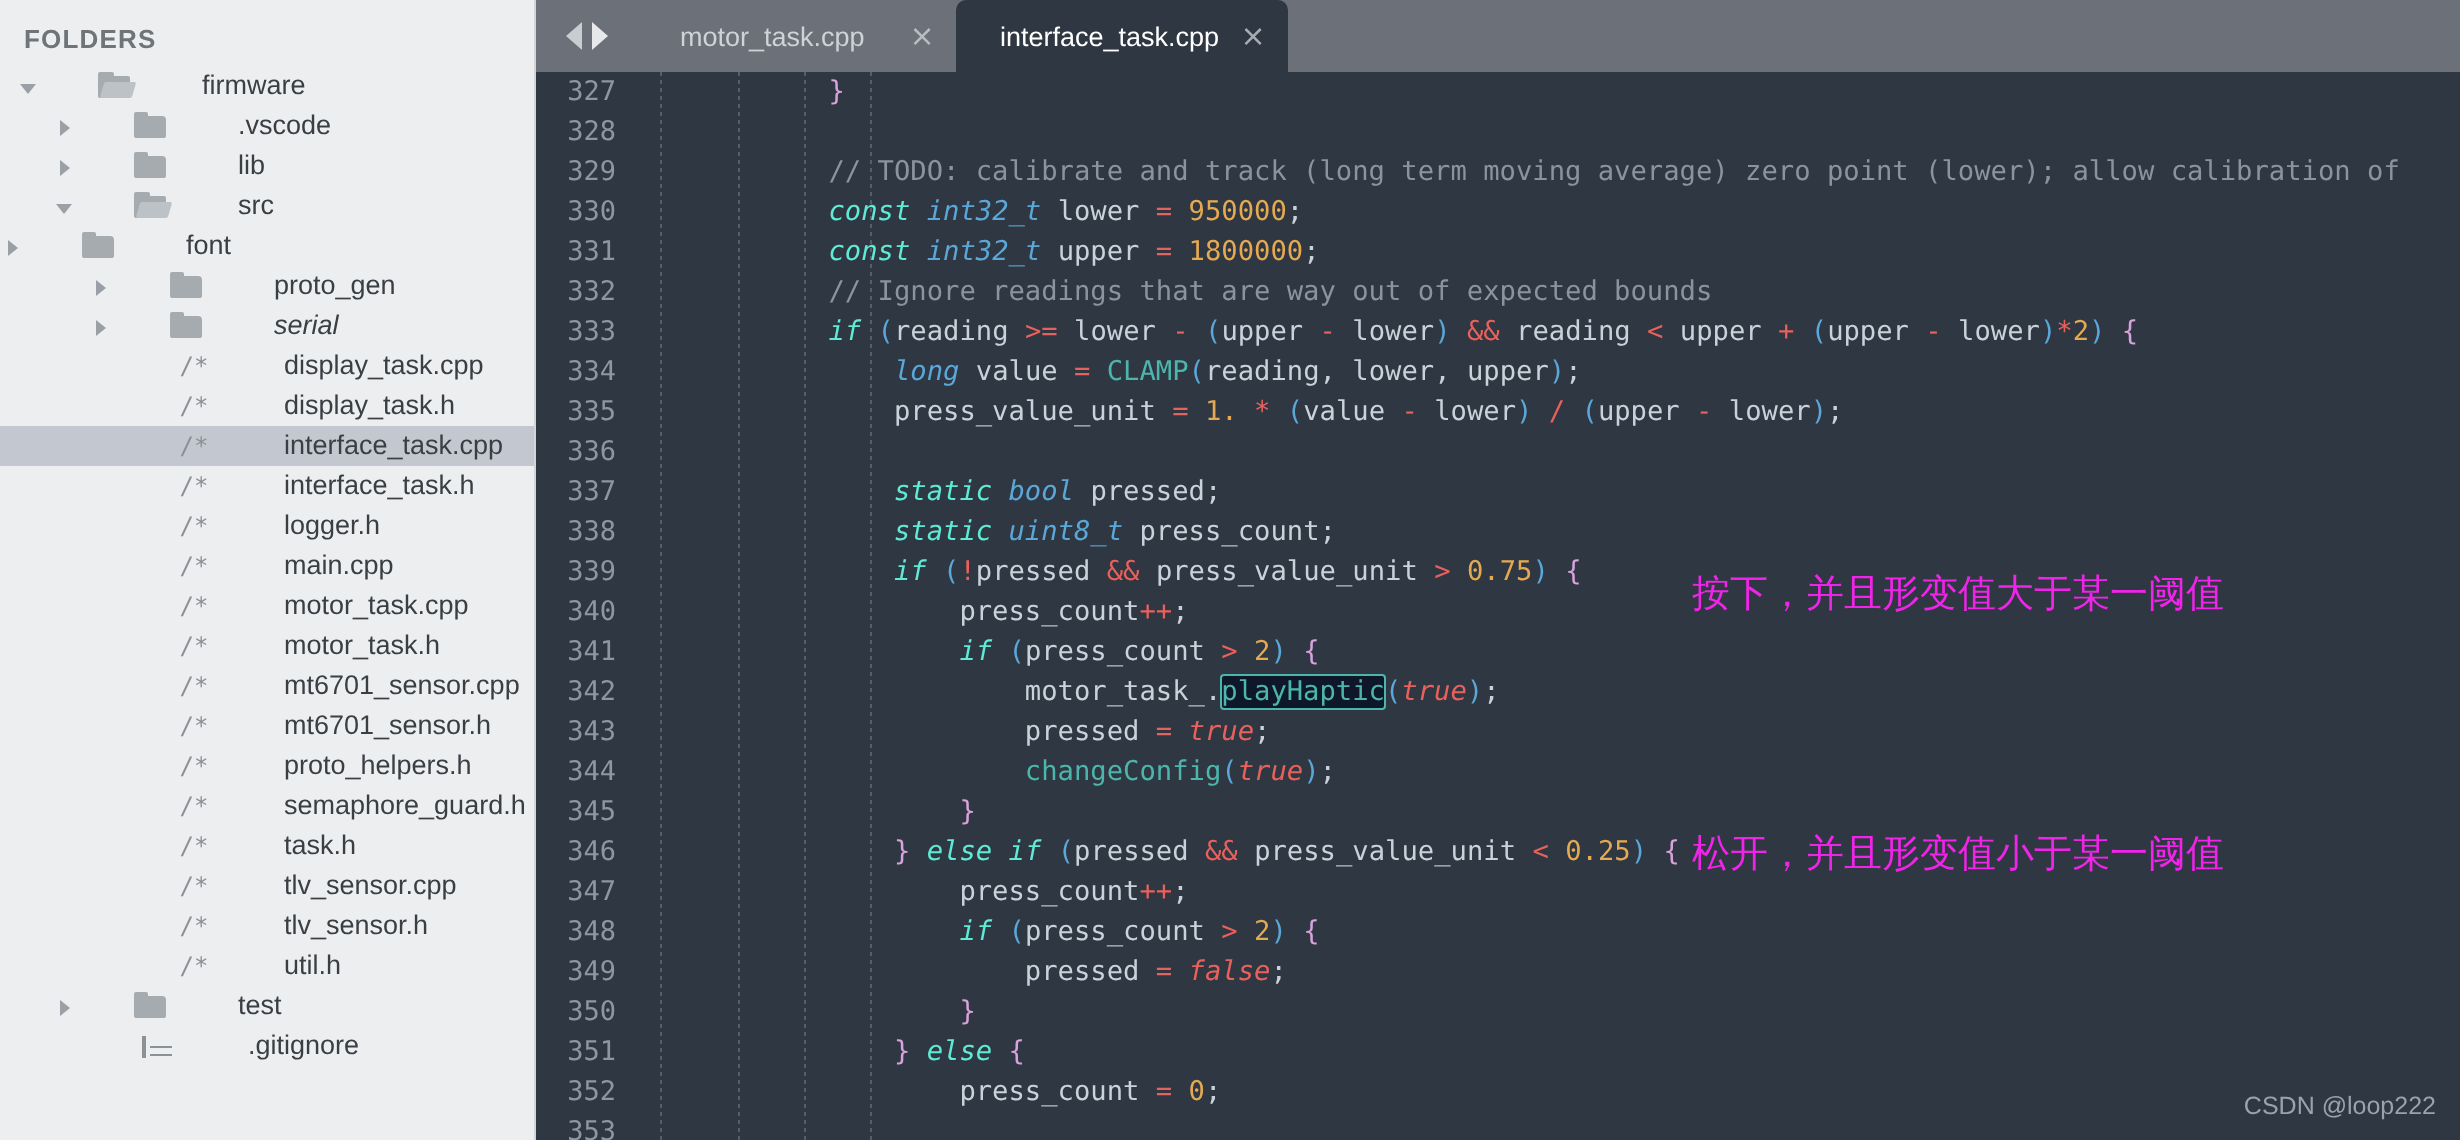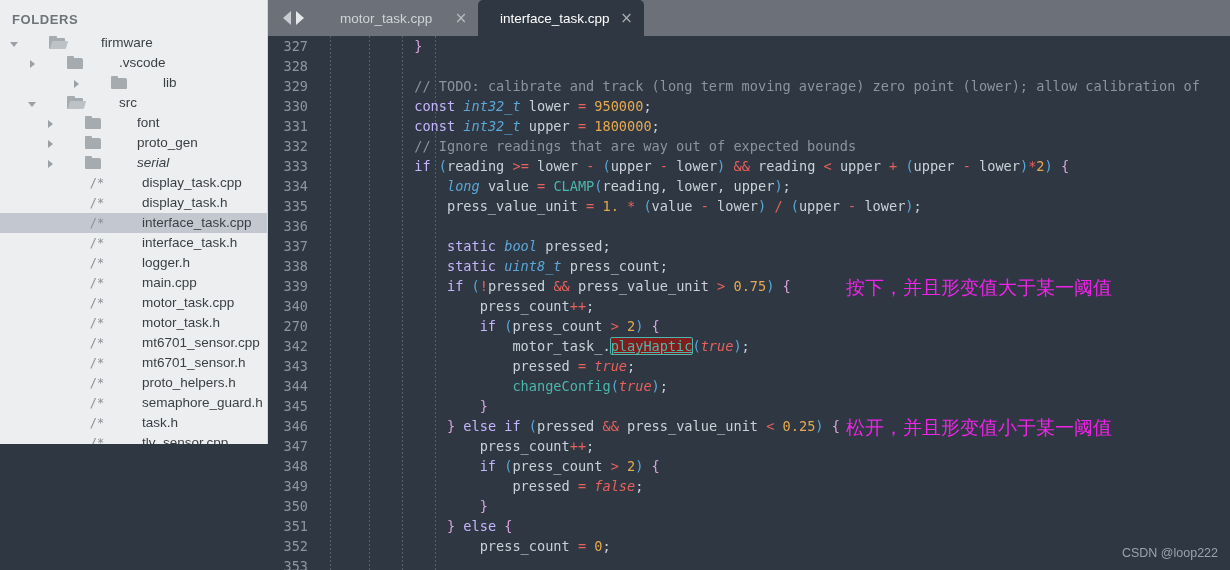--- a/index.html
+++ b/index.html
@@ -6,21 +6,21 @@
   html, body {
     width: 1230px; height: 570px;
     overflow: hidden;
     background: #2f3742;
     font-family: "Liberation Sans", sans-serif;
   }
   #app { position: relative; width: 1230px; height: 570px; display: flex; }
 
   
   #sidebar {
-    width: 268px; height: 444px;
+    width: 268px; height: 570px;
     background: #eceef0;
     position: relative;
     overflow: hidden;
     flex: 0 0 268px;
   }
   #sidebar-scroll { padding-top: 10px; }
   .folders-title {
     font-size: 13px;
     font-weight: bold;
     color: #6e7478;
@@ -213,37 +213,36 @@
     position: relative;
   }
   
   .guides { position: absolute; left: 48px; top: 0; height: 534px; width: 500px; pointer-events: none; }
   .guide {
     position: absolute; top: 0; width: 1px; height: 534px;
     background: repeating-linear-gradient(to bottom, #555f6b 0 2px, transparent 2px 4px);
   }
 
   
-  .k  { color: #c4b5fd; }   
+  .k  { color: #5eead4; font-style: italic; }   
   .ty { color: #5aa7d8; font-style: italic; }  
   .id { color: #c9d1d9; }
   .cm { color: #8b949e; }   
   .nu { color: #e4a951; }   
   .op { color: #e8615c; }   
   .fn { color: #4db6ac; }   
   .bl { color: #e8615c; font-style: italic; } 
   .pu { color: #c9d1d9; }
   .br1 { color: #d7a3dd; }
   .br2 { color: #5aa7d8; }
 
   .hl-box {
     outline: 1px solid #4db6ac;
-    background: #7f1d1d;
+    background: #0f172a;
     border-radius: 1px;
-    text-decoration: underline;
   }
 
   .cjk-note {
     position: absolute;
     font-family: "DejaVu Sans", sans-serif;
     font-size: 19px;
     color: #ef24e8;
     white-space: nowrap;
     line-height: 20px;
   }
@@ -269,33 +268,33 @@
             <span class="folder-ico open">
               <span class="flap"></span>
             </span>
             <span class="tname">firmware</span>
           </div>
           <div class="tree-row" style="padding-left: 26px;">
             <span class="arrow closed"></span>
             <span class="folder-ico"></span>
             <span class="tname">.vscode</span>
           </div>
-          <div class="tree-row" style="padding-left: 26px; margin-left: 44px;">
+          <div class="tree-row" style="padding-left: 26px;">
             <span class="arrow closed"></span>
             <span class="folder-ico"></span>
             <span class="tname">lib</span>
           </div>
           <div class="tree-row" style="padding-left: 26px; align-items: center;">
             <span class="arrow open"></span>
             <span class="folder-ico open">
               <span class="flap"></span>
             </span>
             <span class="tname">src</span>
           </div>
-          <div class="tree-row" style="padding-left: 44px;">
+          <div class="tree-row" style="">
             <span class="arrow closed"></span>
             <span class="folder-ico"></span>
             <span class="tname">font</span>
           </div>
           <div class="tree-row" style="padding-left: 44px;">
             <span class="arrow closed"></span>
             <span class="folder-ico"></span>
             <span class="tname">proto_gen</span>
           </div>
           <div class="tree-row" style="padding-left: 44px; font-style: italic;">
@@ -431,21 +430,21 @@
           <div class="lnum">331</div>
           <div class="lnum">332</div>
           <div class="lnum">333</div>
           <div class="lnum">334</div>
           <div class="lnum">335</div>
           <div class="lnum">336</div>
           <div class="lnum">337</div>
           <div class="lnum">338</div>
           <div class="lnum">339</div>
           <div class="lnum">340</div>
-          <div class="lnum">270</div>
+          <div class="lnum">341</div>
           <div class="lnum">342</div>
           <div class="lnum">343</div>
           <div class="lnum">344</div>
           <div class="lnum">345</div>
           <div class="lnum">346</div>
           <div class="lnum">347</div>
           <div class="lnum">348</div>
           <div class="lnum">349</div>
           <div class="lnum">350</div>
           <div class="lnum">351</div>
@@ -480,20 +479,20 @@
           <div class="cline">                    <span class="br1">}</span></div>
           <div class="cline">                <span class="br1">}</span> <span class="k">else</span> <span class="k">if</span> <span class="br2">(</span><span class="id">pressed</span> <span class="op">&amp;&amp;</span> <span class="id">press_value_unit</span> <span class="op">&lt;</span> <span class="nu">0.25</span><span class="br2">)</span> <span class="br1">{</span></div>
           <div class="cline">                    <span class="id">press_count</span><span class="op">++</span><span class="pu">;</span></div>
           <div class="cline">                    <span class="k">if</span> <span class="br2">(</span><span class="id">press_count</span> <span class="op">&gt;</span> <span class="nu">2</span><span class="br2">)</span> <span class="br1">{</span></div>
           <div class="cline">                        <span class="id">pressed</span> <span class="op">=</span> <span class="bl">false</span><span class="pu">;</span></div>
           <div class="cline">                    <span class="br1">}</span></div>
           <div class="cline">                <span class="br1">}</span> <span class="k">else</span> <span class="br1">{</span></div>
           <div class="cline">                    <span class="id">press_count</span> <span class="op">=</span> <span class="nu">0</span><span class="pu">;</span></div>
         </div>
       <div id="annotations-host">
-          <div class="cjk-note" style="color: rgb(239, 36, 232); top: 241px; left: 578px;">按下，并且形变值大于某一阈值</div>
+          <div class="cjk-note" style="color: rgb(239, 36, 232); top: 251px; left: 578px;">按下，并且形变值大于某一阈值</div>
           <div class="cjk-note" style="color: rgb(239, 36, 232); top: 381px; left: 578px;">松开，并且形变值小于某一阈值</div>
         </div>
       <div id="watermark">CSDN @loop222</div>
     </div>
 
   </div>
 </div>
 
 </body></html>

